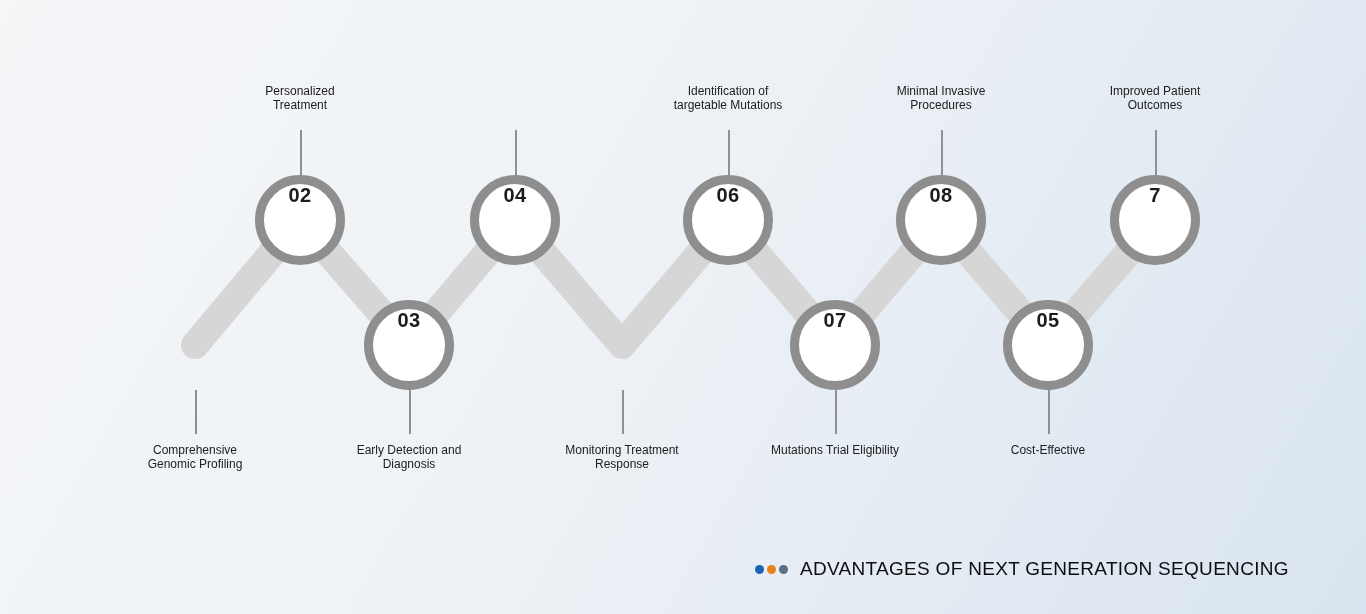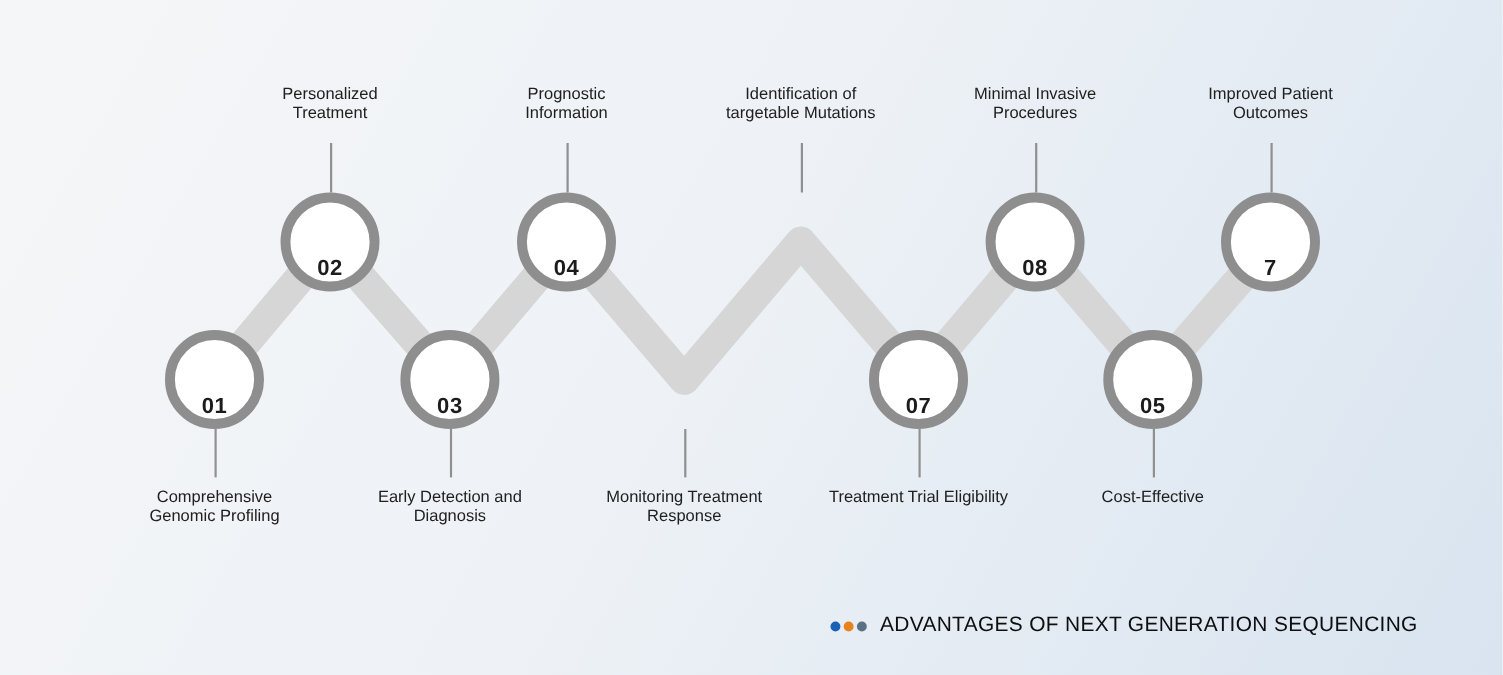--- a/index.html
+++ b/index.html
@@ -27,21 +27,21 @@
   .circle {
     position: absolute;
     left: calc(var(--cx) - 45px);
     width: 90px;
     height: 90px;
     box-sizing: border-box;
     border: 9px solid #8e8e8e;
     border-radius: 50%;
     background: #ffffff;
     display: flex;
-    align-items: flex-end;
+    align-items: flex-start;
     justify-content: center;
   }
   .step.top .circle { top: 175px; }
   .step.bottom .circle { top: 300px; }
   .num {
     font-size: 20px;
     font-weight: 700;
     color: #1c1c1c;
     letter-spacing: 0.5px;
   }
@@ -51,21 +51,21 @@
     width: 1.5px;
     background: #909090;
   }
   .step.top .connector { top: 130px; height: 45px; }
   .step.bottom .connector { top: 390px; height: 44px; }
   .label {
     position: absolute;
     left: calc(var(--cx) - 115px);
     width: 230px;
     text-align: center;
-    font-size: 15px;
+    font-size: 12px;
     line-height: 1.18;
     color: #202020;
     font-weight: 500;
     white-space: pre-line;
   }
   .step.top .label {
     top: 74px;
     height: 38px;
     display: flex;
     align-items: flex-end;
@@ -103,23 +103,20 @@
 <div class="canvas">
 
   <svg class="ribbon" width="1366" height="614" viewBox="0 0 1366 614">
     <polyline points="195,345 300,220 409,345 515,220 622,345 728,220 835,345 941,220 1048,345 1155,222" fill="none" stroke="#d6d6d6" stroke-width="28" stroke-linejoin="round" stroke-linecap="round"></polyline>
   </svg>
 
   <div class="step bottom" style="--cx:195px">
     <div class="label">Comprehensive
 Genomic Profiling</div>
     <div class="connector"></div>
-    <div class="circle">
-      <span class="num">01</span>
-    </div>
   </div>
 
   <div class="step top" style="--cx:300px">
     <div class="label">Personalized
 Treatment</div>
     <div class="connector"></div>
     <div class="circle">
       <span class="num">02</span>
     </div>
   </div>
@@ -127,42 +124,43 @@
   <div class="step bottom" style="--cx:409px">
     <div class="label">Early Detection and
 Diagnosis</div>
     <div class="connector"></div>
     <div class="circle">
       <span class="num">03</span>
     </div>
   </div>
 
   <div class="step top" style="--cx:515px">
-    <div class="label">Prognostic
-Information</div>
     <div class="connector"></div>
     <div class="circle">
       <span class="num">04</span>
     </div>
   </div>
 
   <div class="step bottom" style="--cx:622px">
     <div class="label">Monitoring Treatment
 Response</div>
     <div class="connector"></div>
   </div>
 
   <div class="step top" style="--cx:728px">
     <div class="label">Identification of
 targetable Mutations</div>
     <div class="connector"></div>
+    <div class="circle">
+      <span class="num">06</span>
+    </div>
   </div>
 
   <div class="step bottom" style="--cx:835px">
-    <div class="label">Treatment Trial Eligibility</div>
+    <div class="label">Mutations Trial Eligibility</div>
     <div class="connector"></div>
     <div class="circle">
       <span class="num">07</span>
     </div>
   </div>
 
   <div class="step top" style="--cx:941px">
     <div class="label">Minimal Invasive
 Procedures</div>
     <div class="connector"></div>

